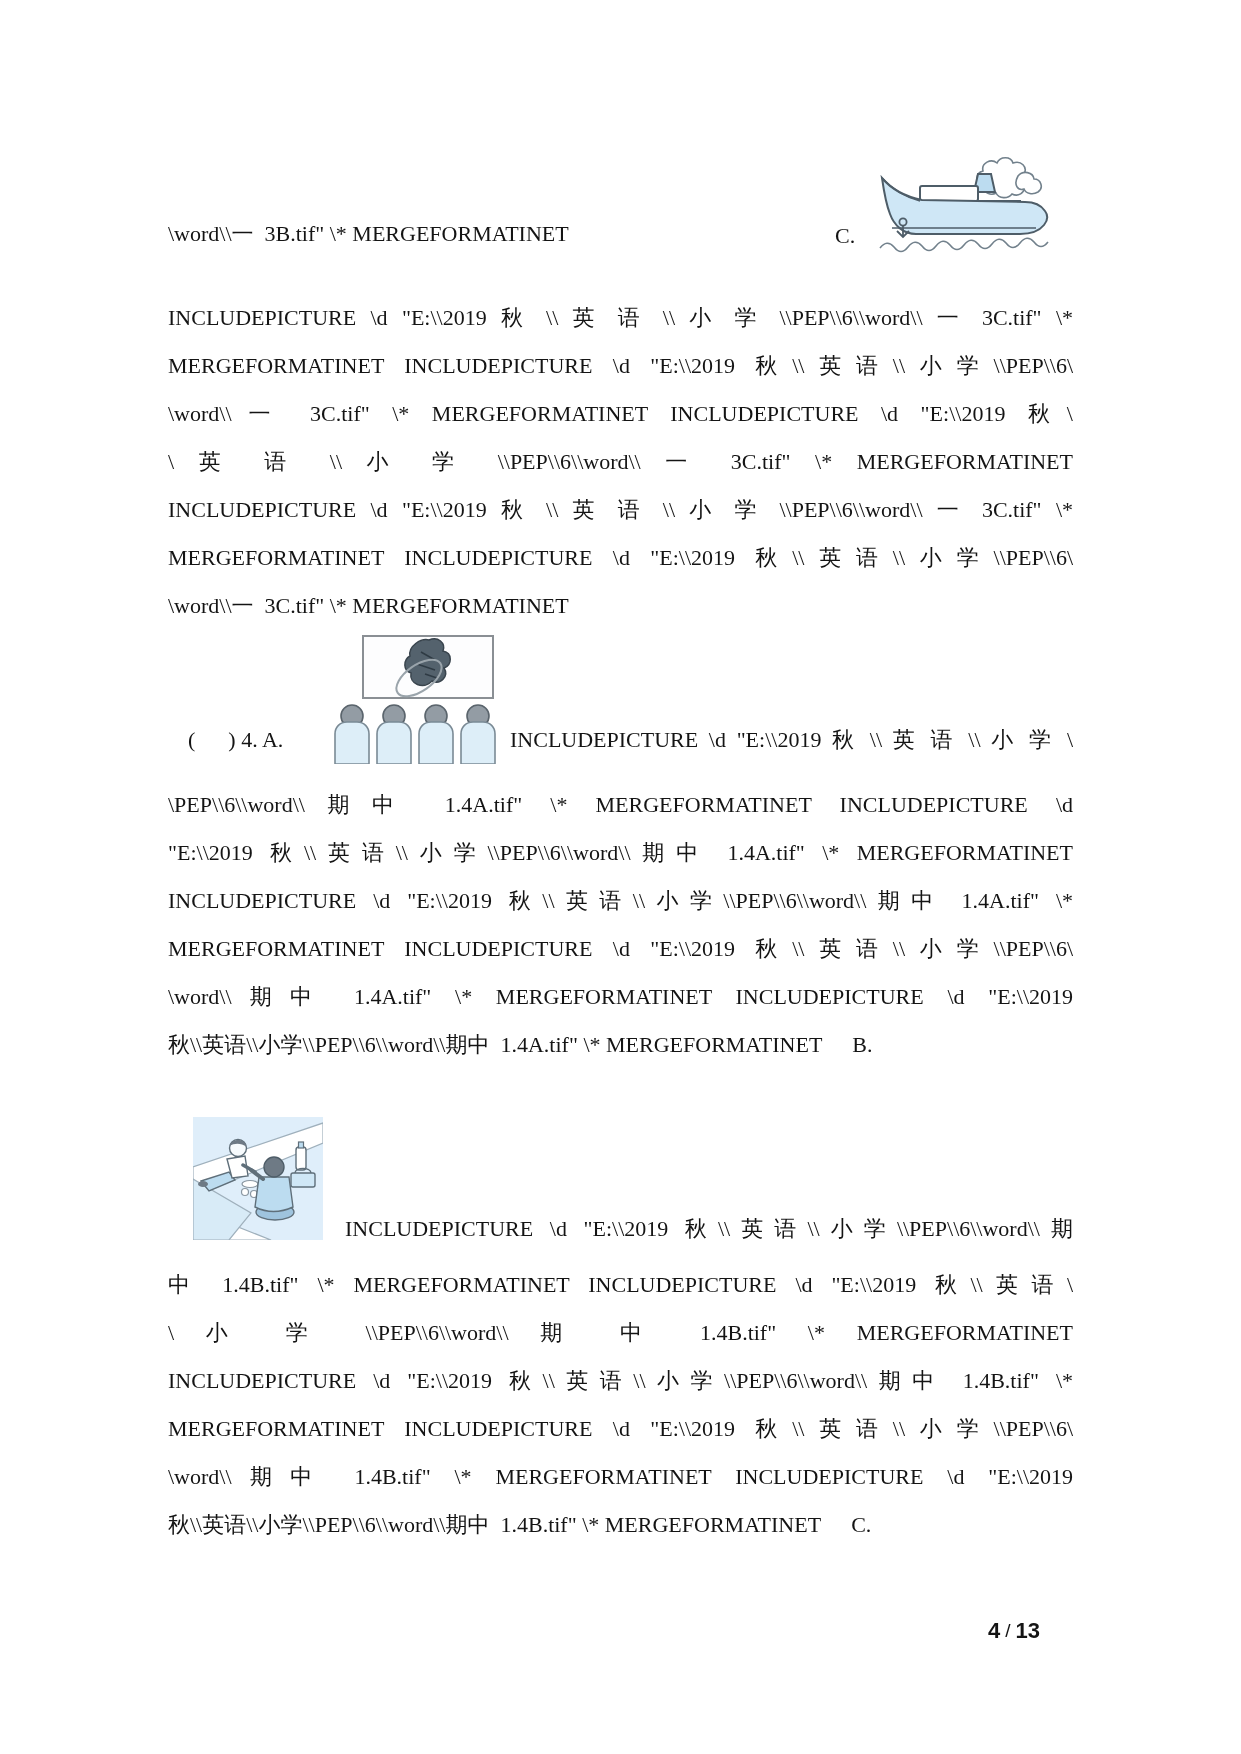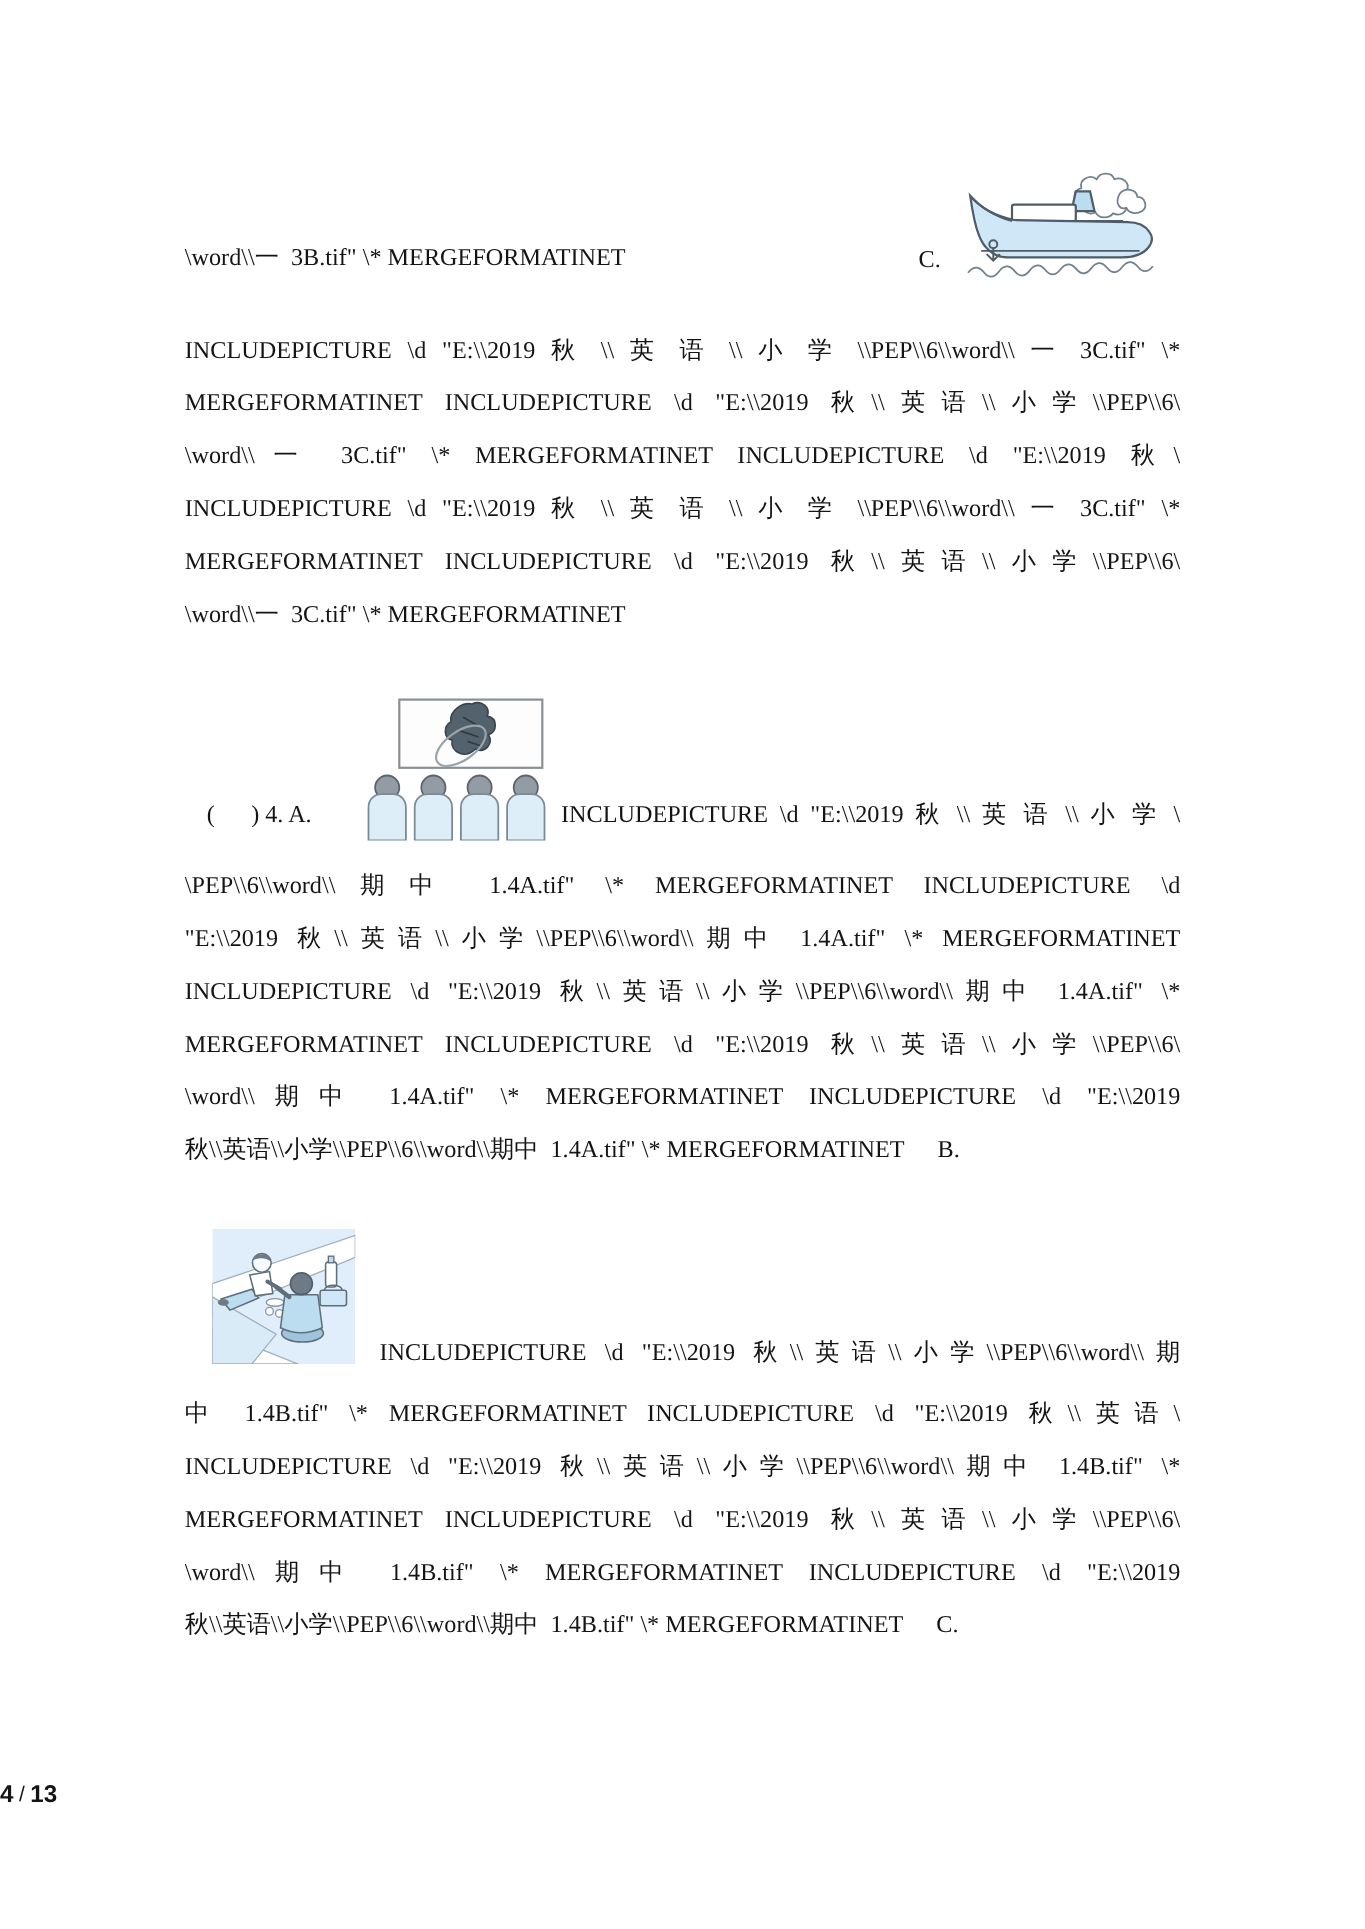--- a/index.html
+++ b/index.html
@@ -5,21 +5,21 @@
   html,body{margin:0;padding:0;background:#ffffff;}
   .page{position:relative;width:1241px;height:1754px;background:#fff;overflow:hidden;
         font-family:"Liberation Serif","DejaVu Serif",serif;color:#141414;}
   .abs{position:absolute;}
   .txt{font-size:22px;line-height:48px;height:48px;white-space:pre;}
   .jblock{width:905px;}
   .jline{font-size:22px;line-height:48px;height:48px;text-align:justify;text-align-last:justify;
          overflow:hidden;}
   .lastrow{display:flex;align-items:baseline;}
   .optgap{margin-left:30px;}
-  .footer{left:0;top:1618px;width:1040px;text-align:left;
+  .footer{left:0;top:1618px;width:1040px;text-align:right;
           font-family:"Liberation Sans","DejaVu Sans",sans-serif;font-size:22px;font-weight:700;}
   .footer .slash{font-weight:400;font-size:19px;padding:0 5px;position:relative;top:-1px;}
   svg{display:block;}
 </style>
 </head>
 <body>
 
 <div class="page">
 
   <div class="abs txt" style="left:168px;top:210px;">\word\\一  3B.tif" \* MERGEFORMATINET</div>
@@ -45,20 +45,21 @@
       <circle cx="27" cy="76" r="3.6" fill="none" stroke="#4e5d68" stroke-width="1.8"></circle>
       <path d="M27 79v11M21 85l6 6 6-6" fill="none" stroke="#4e5d68" stroke-width="1.8"></path>
       <path d="M4 102q7-9 14-1q7 9 14 0q7-9 14-1q7 9 14 0q7-9 14-1q7 9 14 0q7-9 14-1q7 9 14 0q7-9 14-1q7 9 14 0q7-9 14-1q7 9 14 0" fill="none" stroke="#72818c" stroke-width="1.6"></path>
     </svg>
   </div>
 
   <div class="abs jblock" style="left:168px;top:294px;">
     <div class="jline">INCLUDEPICTURE  \d "E:\\2019 秋 \\ 英 语 \\ 小 学 \\PEP\\6\\word\\ 一  3C.tif" \*</div>
     <div class="jline">MERGEFORMATINET  INCLUDEPICTURE  \d "E:\\2019 秋\\英语\\小学\\PEP\\6\</div>
     <div class="jline">\word\\一  3C.tif" \* MERGEFORMATINET  INCLUDEPICTURE  \d "E:\\2019 秋\</div>
+    <div class="jline">\ 英 语 \\ 小 学 \\PEP\\6\\word\\ 一  3C.tif" \* MERGEFORMATINET</div>
     <div class="jline">INCLUDEPICTURE  \d "E:\\2019 秋 \\ 英 语 \\ 小 学 \\PEP\\6\\word\\ 一  3C.tif" \*</div>
     <div class="jline">MERGEFORMATINET  INCLUDEPICTURE  \d "E:\\2019 秋\\英语\\小学\\PEP\\6\</div>
     <div class="txt">\word\\一  3C.tif" \* MERGEFORMATINET</div>
   </div>
 
   <div class="abs txt" style="left:188px;top:716px;">(      ) 4. A.</div>
 
   <div class="abs" style="left:333px;top:634px;width:164px;height:130px;">
     <svg width="164" height="130" viewBox="0 0 164 130">
       <rect x="30" y="2" width="130" height="62" fill="#fdfdfe" stroke="#8a8f94" stroke-width="2"></rect>
@@ -113,20 +114,21 @@
       <path d="M66 60h30l4 30c-13 6-26 6-38 0z" fill="#bcdcf0" stroke="#5f6f7a" stroke-width="1.4"></path>
       <circle cx="81" cy="50" r="10" fill="#6e7a85" stroke="#4e5d68" stroke-width="1.4"></circle>
       <path d="M70 62l-12-9" stroke="#5f6f7a" stroke-width="4" stroke-linecap="round"></path>
     </svg>
   </div>
 
   <div class="abs jline" style="left:345px;top:1205px;width:728px;">INCLUDEPICTURE  \d "E:\\2019 秋\\英语\\小学\\PEP\\6\\word\\期</div>
 
   <div class="abs jblock" style="left:168px;top:1261px;">
     <div class="jline">中  1.4B.tif" \* MERGEFORMATINET  INCLUDEPICTURE  \d "E:\\2019 秋\\英语\</div>
+    <div class="jline">\ 小 学 \\PEP\\6\\word\\ 期 中  1.4B.tif" \* MERGEFORMATINET</div>
     <div class="jline">INCLUDEPICTURE  \d "E:\\2019 秋\\英语\\小学\\PEP\\6\\word\\期中  1.4B.tif" \*</div>
     <div class="jline">MERGEFORMATINET  INCLUDEPICTURE  \d "E:\\2019 秋\\英语\\小学\\PEP\\6\</div>
     <div class="jline">\word\\期中  1.4B.tif" \* MERGEFORMATINET  INCLUDEPICTURE  \d "E:\\2019</div>
     <div class="lastrow">
       <span class="txt">秋\\英语\\小学\\PEP\\6\\word\\期中  1.4B.tif" \* MERGEFORMATINET</span>
       <span class="txt optgap">C.</span>
     </div>
   </div>
 
   <div class="abs footer">

